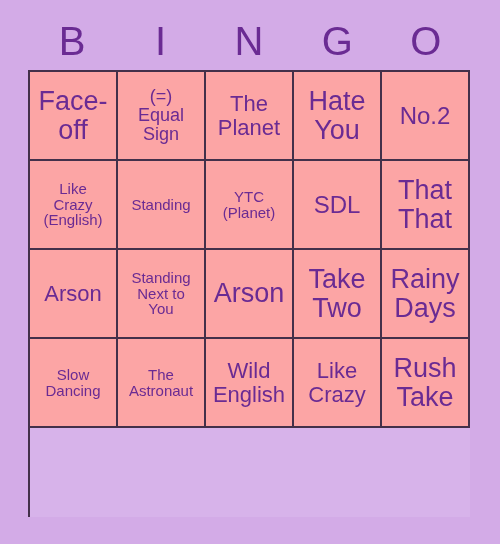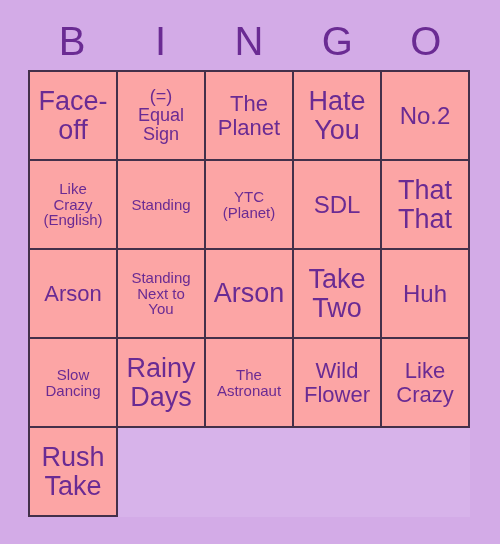--- a/index.html
+++ b/index.html
@@ -138,38 +138,35 @@
 Next to
 You</span>
       </div>
       <div class="cell fs-lg">
         <span class="txt">Arson</span>
       </div>
       <div class="cell fs-lg">
         <span class="txt">Take
 Two</span>
       </div>
-      <div class="cell fs-xl">
-        <span class="txt">Huh</span>
+      <div class="cell fs-lg">
+        <span class="txt">Rainy
+Days</span>
       </div>
       <div class="cell fs-xs">
         <span class="txt">Slow
 Dancing</span>
-      </div>
-      <div class="cell fs-lg">
-        <span class="txt">Rainy
-Days</span>
       </div>
       <div class="cell fs-xs">
         <span class="txt">The
 Astronaut</span>
       </div>
       <div class="cell fs-md">
         <span class="txt">Wild
-Flower</span>
+English</span>
       </div>
       <div class="cell fs-md">
         <span class="txt">Like
 Crazy</span>
       </div>
       <div class="cell fs-lg">
         <span class="txt">Rush
 Take</span>
       </div>
     </div>

